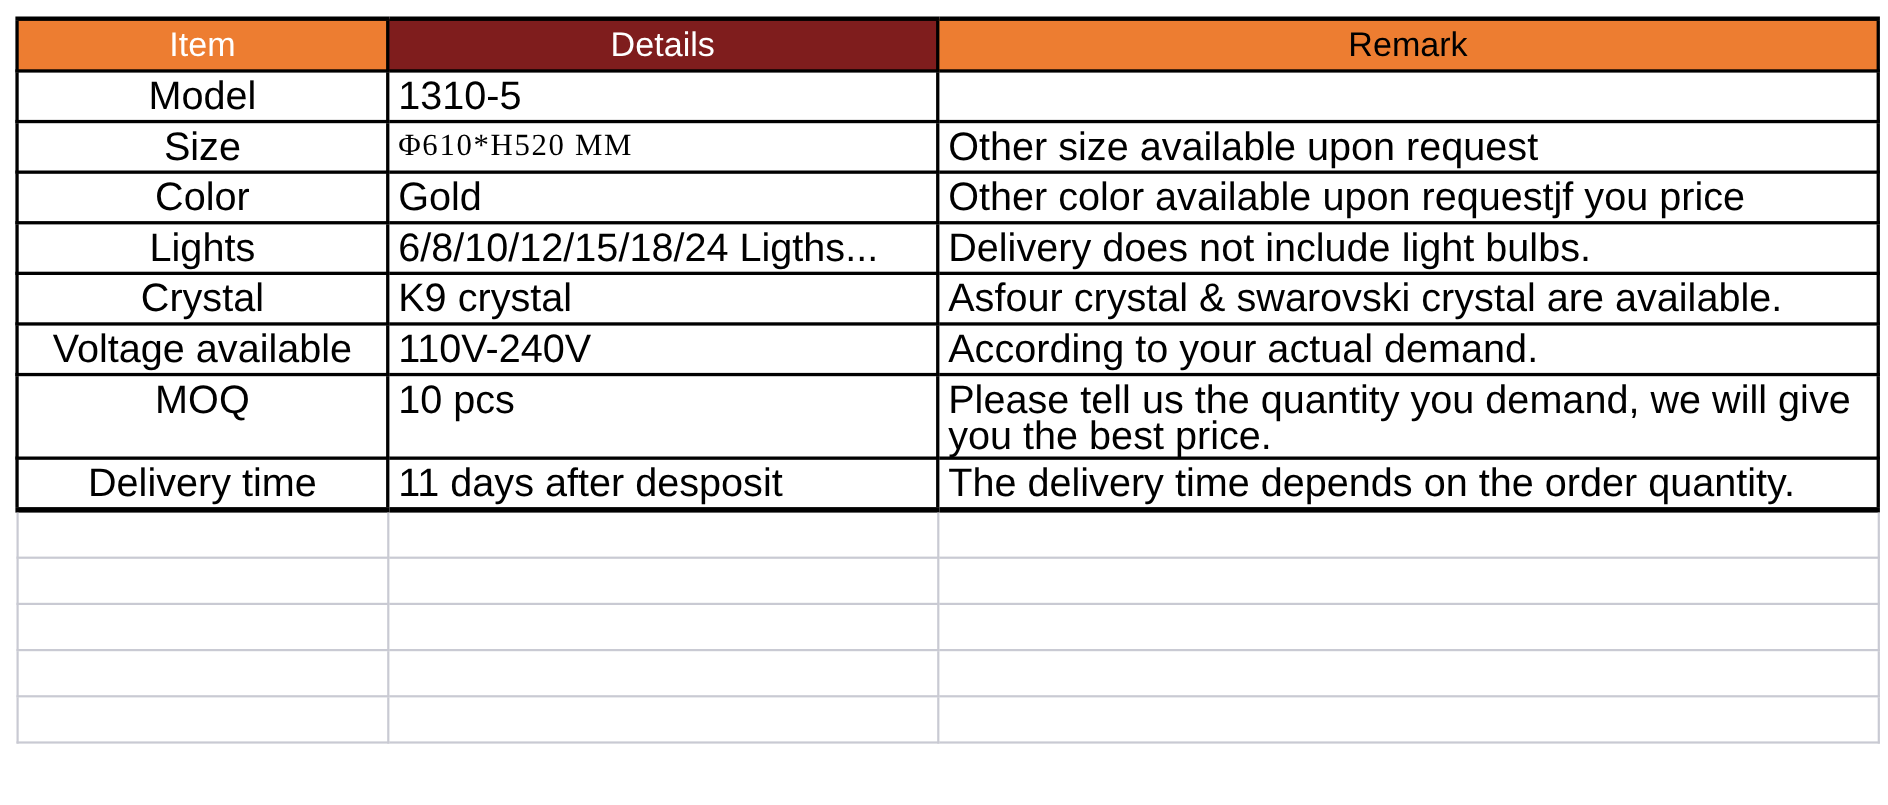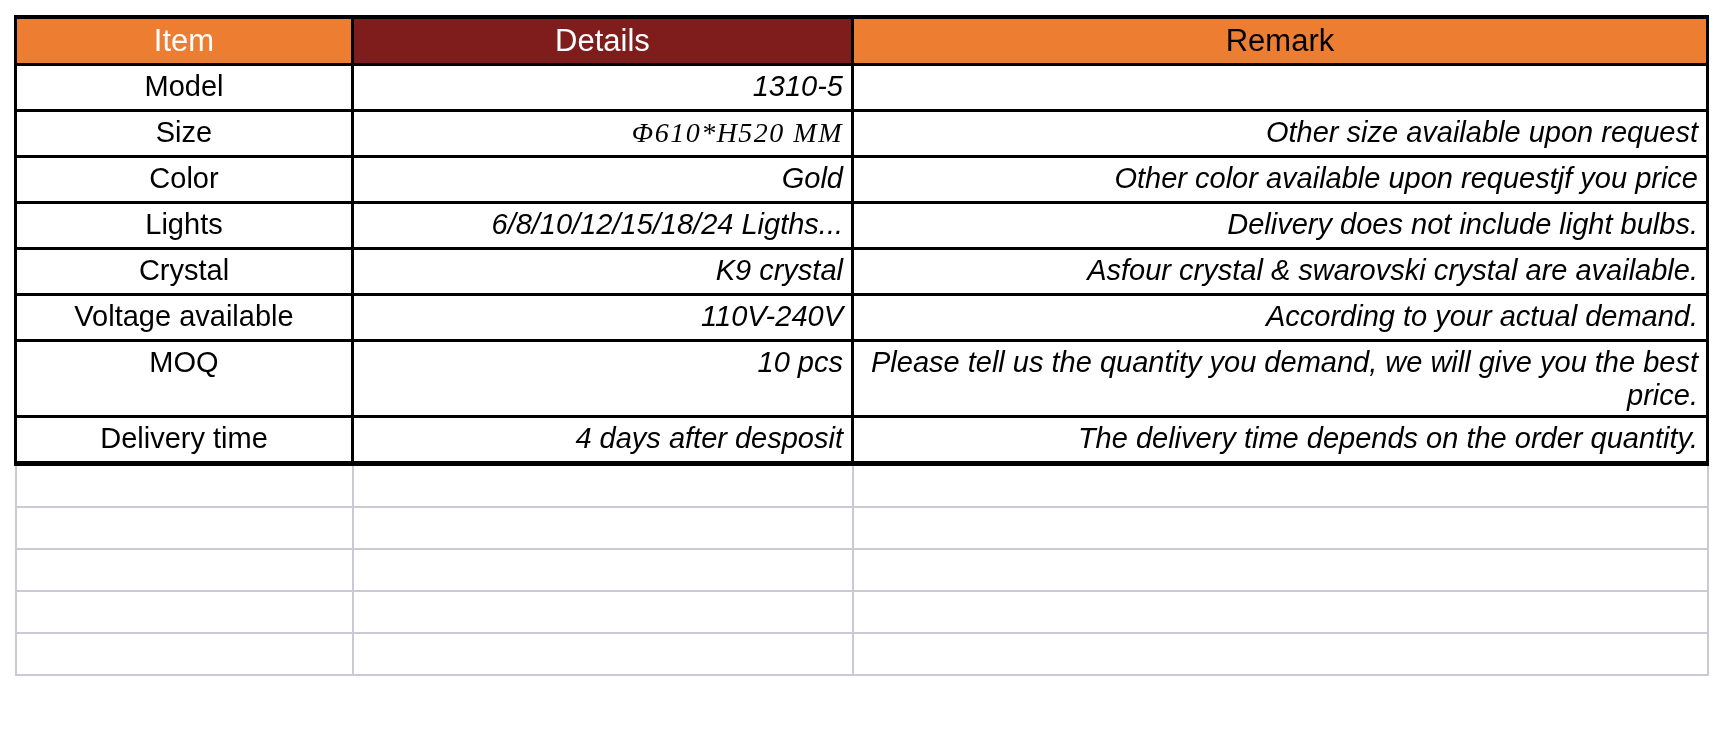--- a/index.html
+++ b/index.html
@@ -33,37 +33,36 @@
     height: 44px;
     font-size: 31px;
     font-weight: normal;
     text-align: center;
     vertical-align: middle;
     padding: 0;
   }
 
   tbody.main td {
     border: 3px solid #000000;
-    font-size: 29px;
+    font-size: 36px;
     line-height: 33px;
     color: #000000;
     padding: 4px 8px 3px 8px;
     vertical-align: top;
     height: 36px;
     word-wrap: break-word;
   }
   tbody.main td.col-item {
     text-align: center;
     padding-left: 2px;
     padding-right: 2px;
   }
   tbody.main td.col-details,
   tbody.main td.col-remark {
-    text-align: right;
-    font-style: italic;
+    text-align: left;
   }
   tbody.main td.serif-cell {
     font-family: "Liberation Serif", "DejaVu Serif", serif;
     letter-spacing: 1.5px;
     font-size: 28px;
   }
   tbody.main tr:last-child td {
     border-bottom-width: 5px;
   }
 
@@ -124,21 +123,21 @@
           <td class="col-details">110V-240V</td>
           <td class="col-remark">According to your actual demand.</td>
         </tr>
         <tr>
           <td class="col-item">MOQ</td>
           <td class="col-details">10 pcs</td>
           <td class="col-remark">Please tell us the quantity you demand, we will give you the best price.</td>
         </tr>
         <tr>
           <td class="col-item">Delivery time</td>
-          <td class="col-details">4 days after desposit</td>
+          <td class="col-details">11 days after desposit</td>
           <td class="col-remark">The delivery time depends on the order quantity.</td>
         </tr>
       </tbody>
     <tbody class="empty" id="empty-rows">
         <tr>
           <td></td>
           <td></td>
           <td></td>
         </tr>
         <tr>

